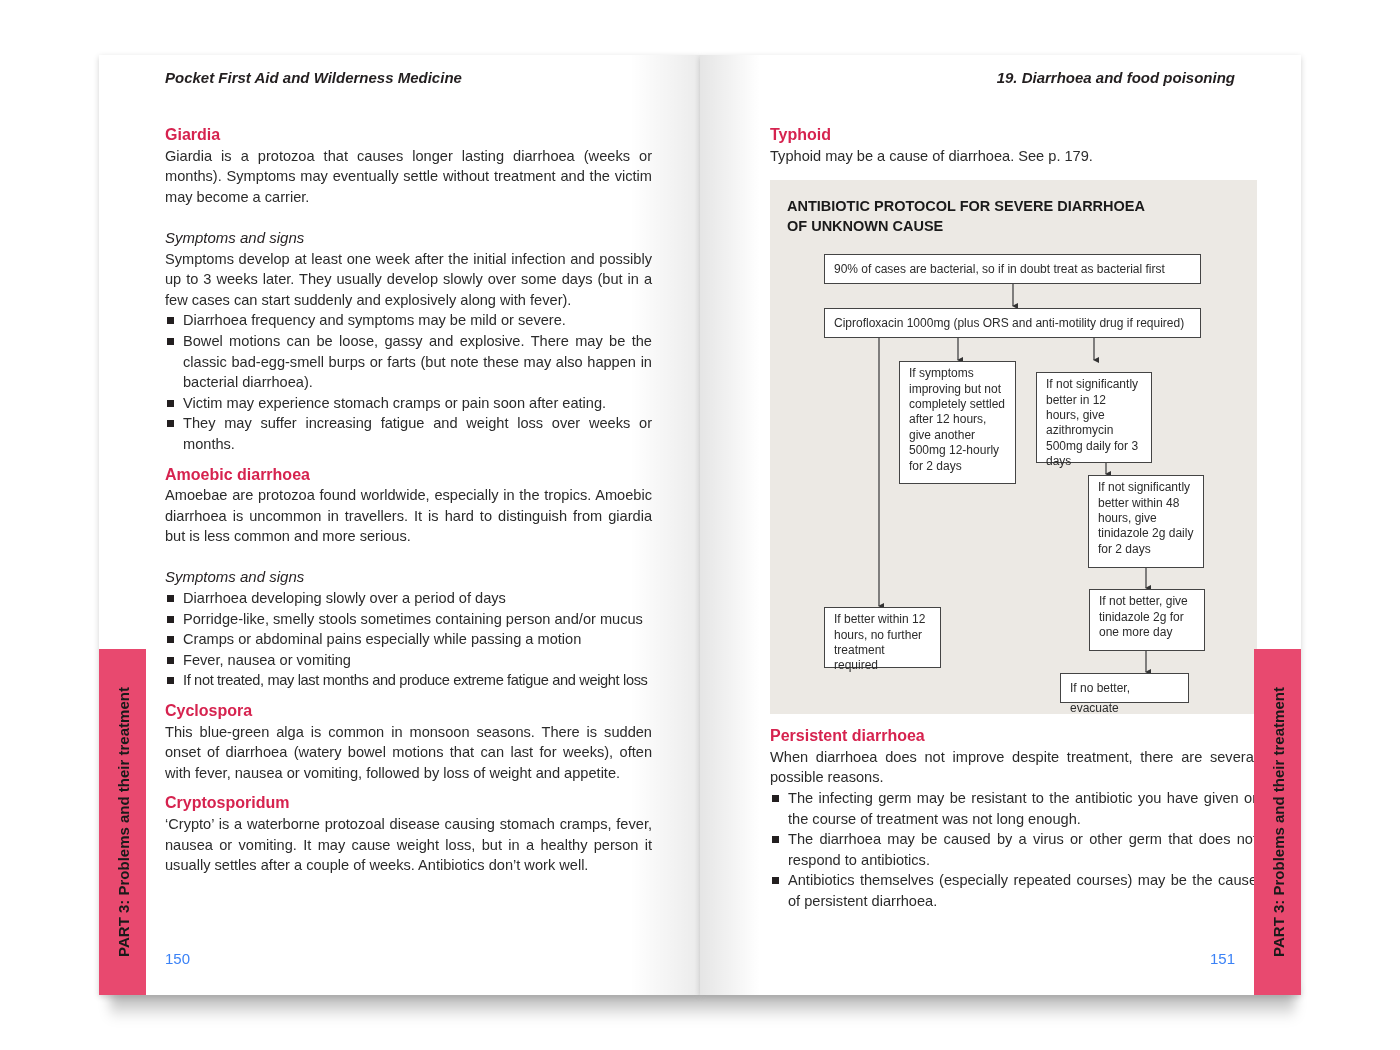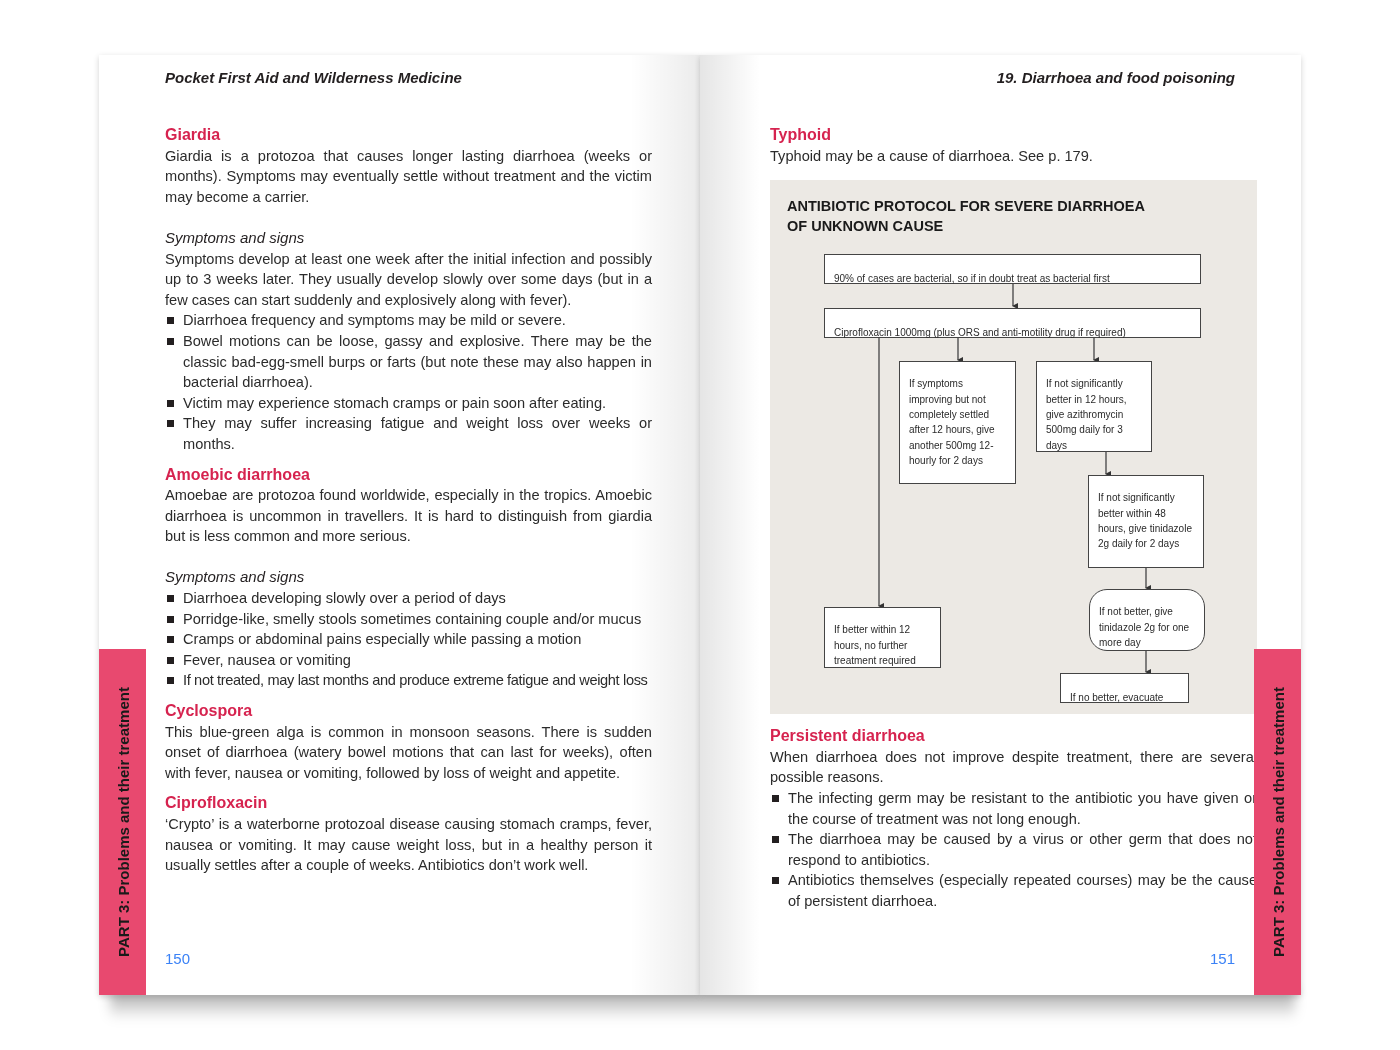--- a/index.html
+++ b/index.html
@@ -74,21 +74,21 @@
   
   .protocol {
     position: relative; margin-top: 14px; width: 487px; height: 534px; background: #ece9e4;
   }
   .protocol-title {
     position: absolute; left: 17px; top: 16px; font-weight: bold; font-size: 14.5px;
     line-height: 20px; color: #1a1a1a; width: 400px;
   }
   .fbox {
     position: absolute; background: #ffffff; border: 1.3px solid #444;
-    font-size: 10px; line-height: 15.4px; color: #2b2b2b; padding: 14px 9px;
+    font-size: 12px; line-height: 15.4px; color: #2b2b2b; padding: 4px 9px;
   }
   .protocol svg { position: absolute; left: 0; top: 0; }
 </style>
 </head>
 <body>
 
 <div class="book-shadow"></div>
 
 <div class="page left">
   <div class="gutter-left"></div>
@@ -106,30 +106,30 @@
       <li>Victim may experience stomach cramps or pain soon after eating.</li>
       <li>They may suffer increasing fatigue and weight loss over weeks or months.</li>
     </ul>
     <div style="height:10px"></div>
     <h2 class="section">Amoebic diarrhoea</h2>
     <p class="body">Amoebae are protozoa found worldwide, especially in the tropics. Amoebic diarrhoea is uncommon in travellers. It is hard to distinguish from giardia but is less common and more serious.</p>
     <div class="gap"></div>
     <h3 class="sub">Symptoms and signs</h3>
     <ul class="bullets">
       <li>Diarrhoea developing slowly over a period of days</li>
-      <li>Porridge-like, smelly stools sometimes containing couple and/or mucus</li>
+      <li>Porridge-like, smelly stools sometimes containing person and/or mucus</li>
       <li>Cramps or abdominal pains especially while passing a motion</li>
       <li>Fever, nausea or vomiting</li>
       <li style="letter-spacing:-0.35px;text-align:left">If not treated, may last months and produce extreme fatigue and weight loss</li>
     </ul>
     <div style="height:10px"></div>
     <h2 class="section">Cyclospora</h2>
     <p class="body">This blue-green alga is common in monsoon seasons. There is sudden onset of diarrhoea (watery bowel motions that can last for weeks), often with fever, nausea or vomiting, followed by loss of weight and appetite.</p>
     <div style="height:10px"></div>
-    <h2 class="section">Ciprofloxacin</h2>
+    <h2 class="section">Cryptosporidum</h2>
     <p class="body">‘Crypto’ is a waterborne protozoal disease causing stomach cramps, fever, nausea or vomiting. It may cause weight loss, but in a healthy person it usually settles after a couple of weeks. Antibiotics don’t work well.</p>
   </div>
 
   <div class="tab">
     <span class="tab-label">PART 3: Problems and their treatment</span>
   </div>
   <div class="folio">150</div>
 </div>
 
 <div class="page right">
@@ -159,24 +159,24 @@
           <line x1="109" y1="158" x2="109" y2="426" marker-end="url(#ah)"></line>
           <line x1="336" y1="272" x2="336" y2="294" marker-end="url(#ah)"></line>
           <line x1="376" y1="388" x2="376" y2="408" marker-end="url(#ah)"></line>
           <line x1="376" y1="471" x2="376" y2="492" marker-end="url(#ah)"></line>
         </g>
       </svg>
 
       <div class="fbox" style="left:54px; top:74px; width:377px; height:30px; line-height:20px;">90% of cases are bacterial, so if in doubt treat as bacterial first</div>
       <div class="fbox" style="left:54px; top:128px; width:377px; height:30px; line-height:20px;">Ciprofloxacin 1000mg (plus ORS and anti-motility drug if required)</div>
       <div class="fbox" style="left:129px; top:181px; width:117px; height:123px;">If symptoms improving but not completely settled after 12 hours, give another 500mg 12-hourly for 2 days</div>
-      <div class="fbox" style="left:266px; top:181px; width:116px; height:91px;">If not significantly better in 12 hours, give azithromycin 500mg daily for 3 days</div>
+      <div class="fbox" style="left:266px; top:192px; width:116px; height:91px;">If not significantly better in 12 hours, give azithromycin 500mg daily for 3 days</div>
       <div class="fbox" style="left:318px; top:295px; width:116px; height:93px;">If not significantly better within 48 hours, give tinidazole 2g daily for 2 days</div>
       <div class="fbox" style="left:54px; top:427px; width:117px; height:61px;">If better within 12 hours, no further treatment required</div>
-      <div class="fbox" style="left:319px; top:409px; width:116px; height:62px;border-radius:18px;">If not better, give tinidazole 2g for one more day</div>
+      <div class="fbox" style="left:319px; top:409px; width:116px; height:62px;">If not better, give tinidazole 2g for one more day</div>
       <div class="fbox" style="left:290px; top:493px; width:129px; height:30px; line-height:20px;">If no better, evacuate</div>
     </div>
 
     <div style="height:12px"></div>
     <h2 class="section">Persistent diarrhoea</h2>
     <p class="body">When diarrhoea does not improve despite treatment, there are several possible reasons.</p>
     <ul class="bullets">
       <li>The infecting germ may be resistant to the antibiotic you have given or the course of treatment was not long enough.</li>
       <li>The diarrhoea may be caused by a virus or other germ that does not respond to antibiotics.</li>
       <li>Antibiotics themselves (especially repeated courses) may be the cause of persistent diarrhoea.</li>

